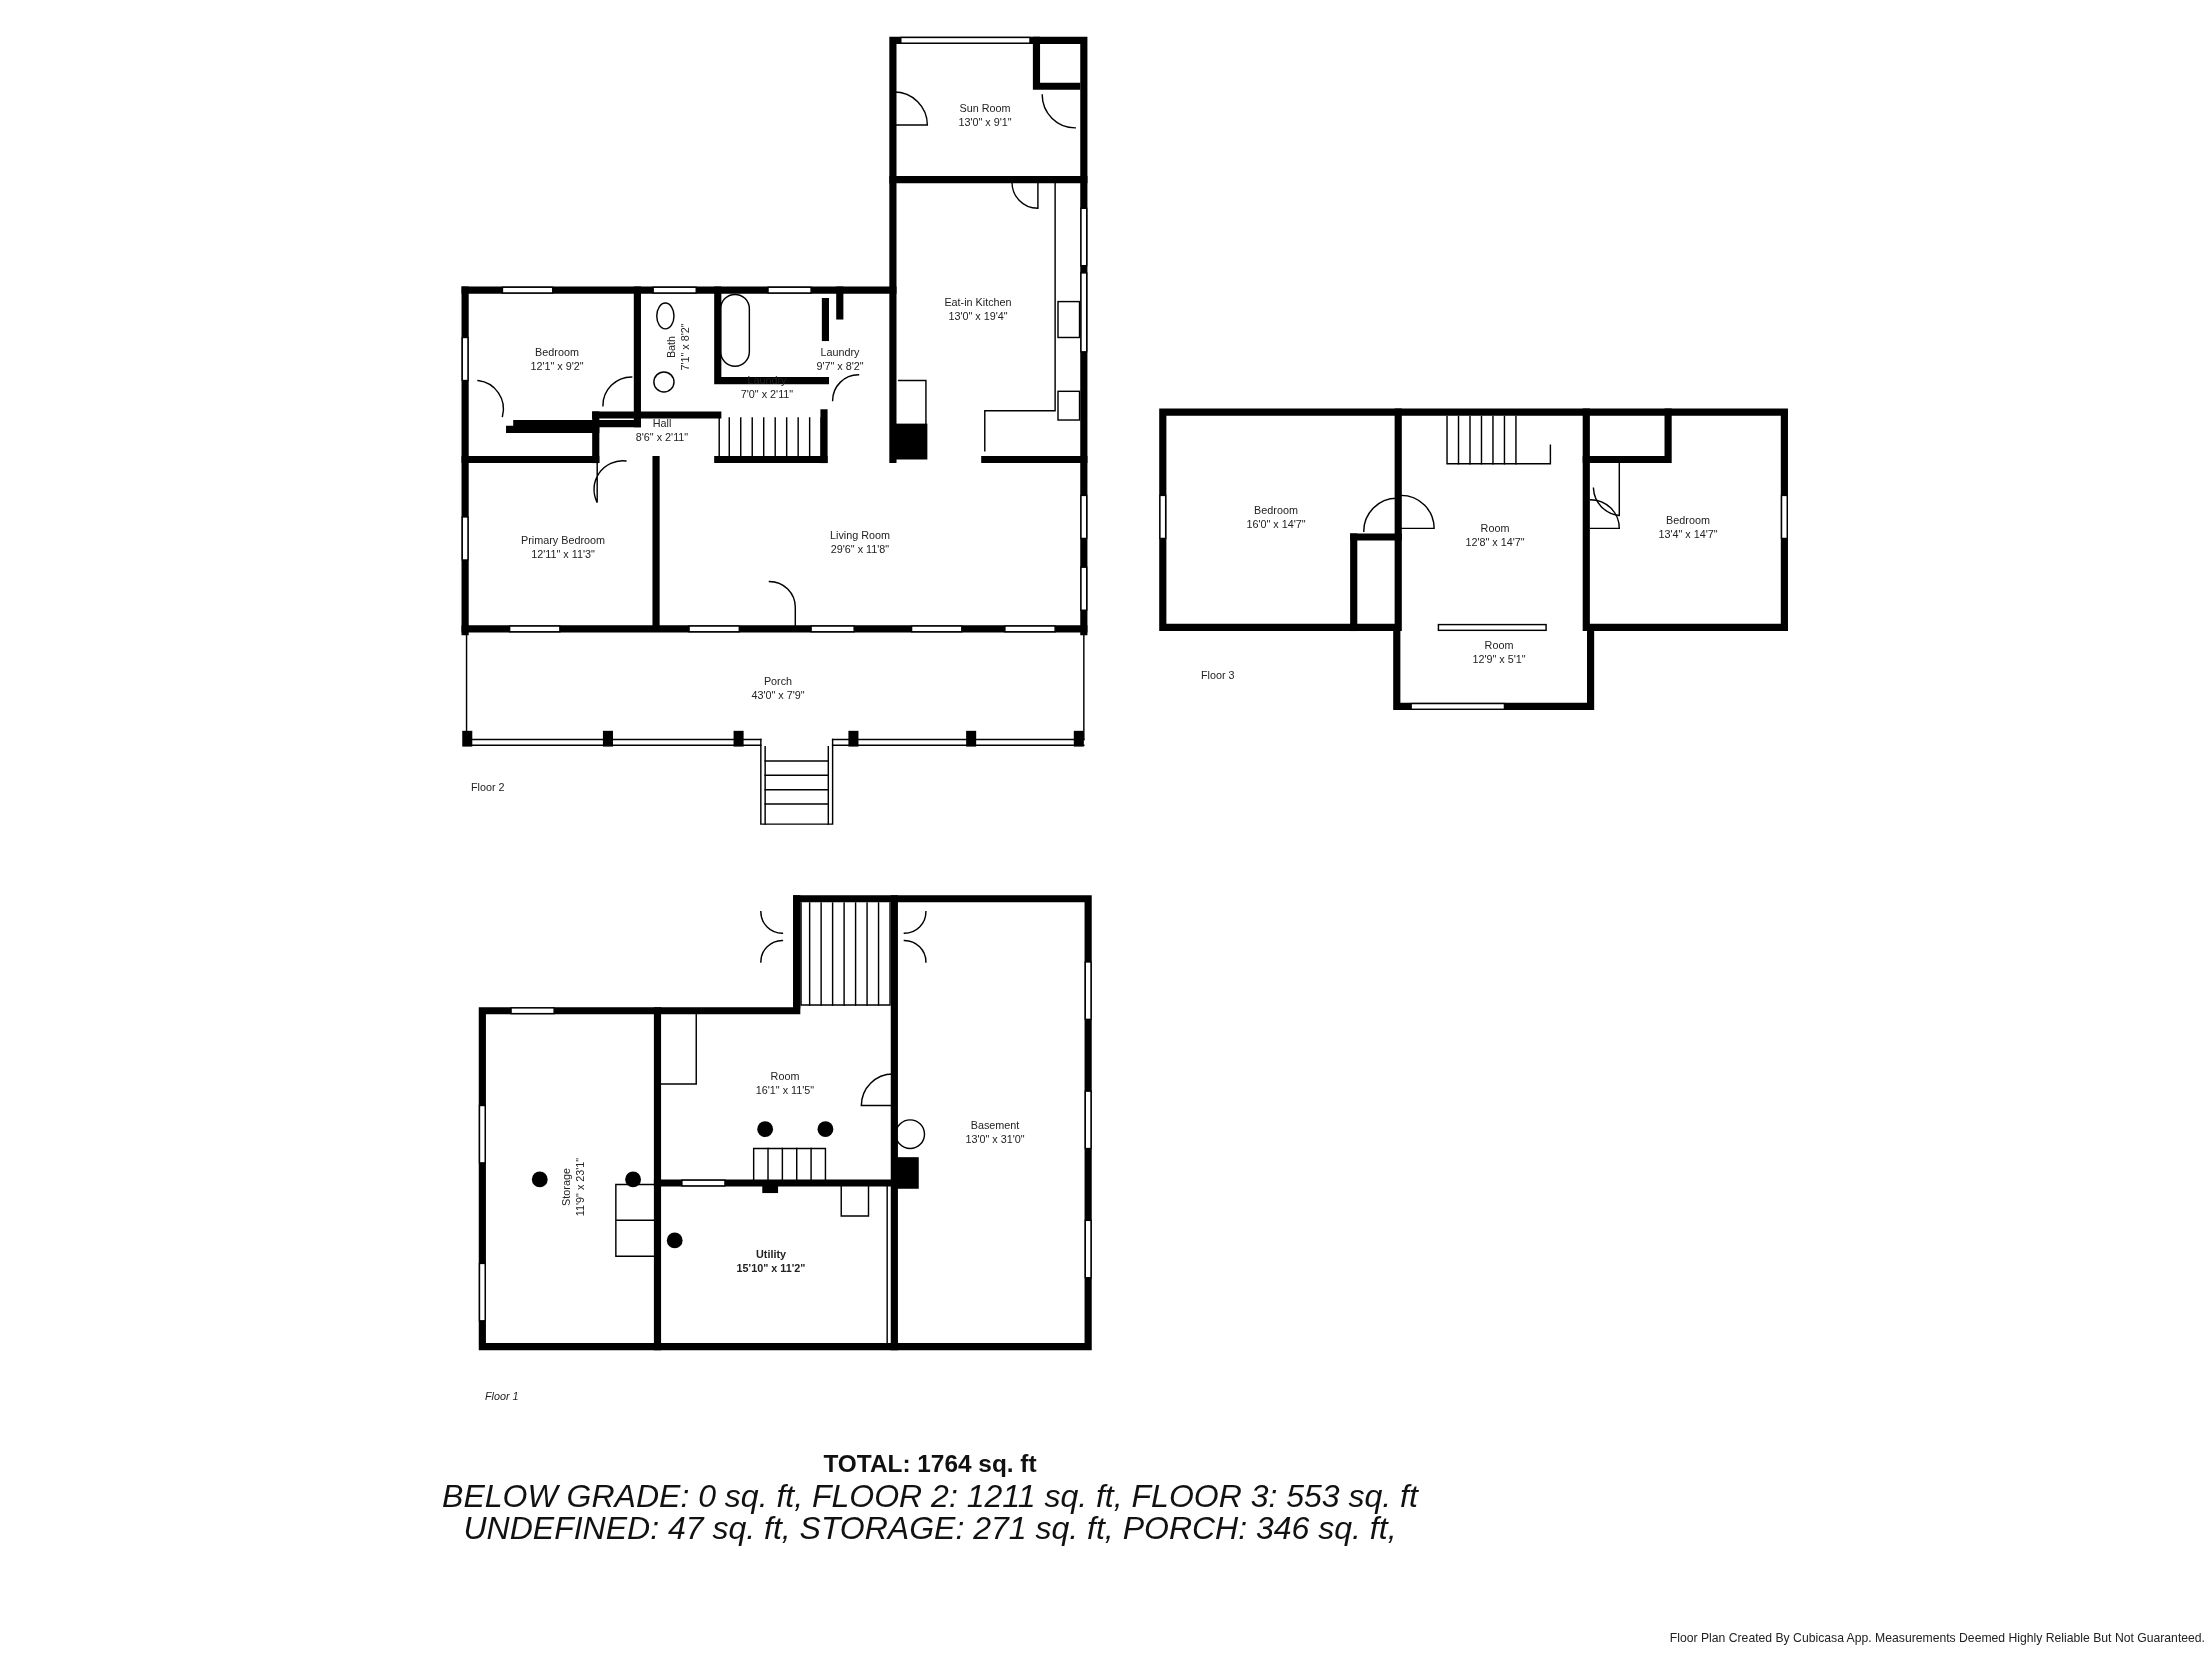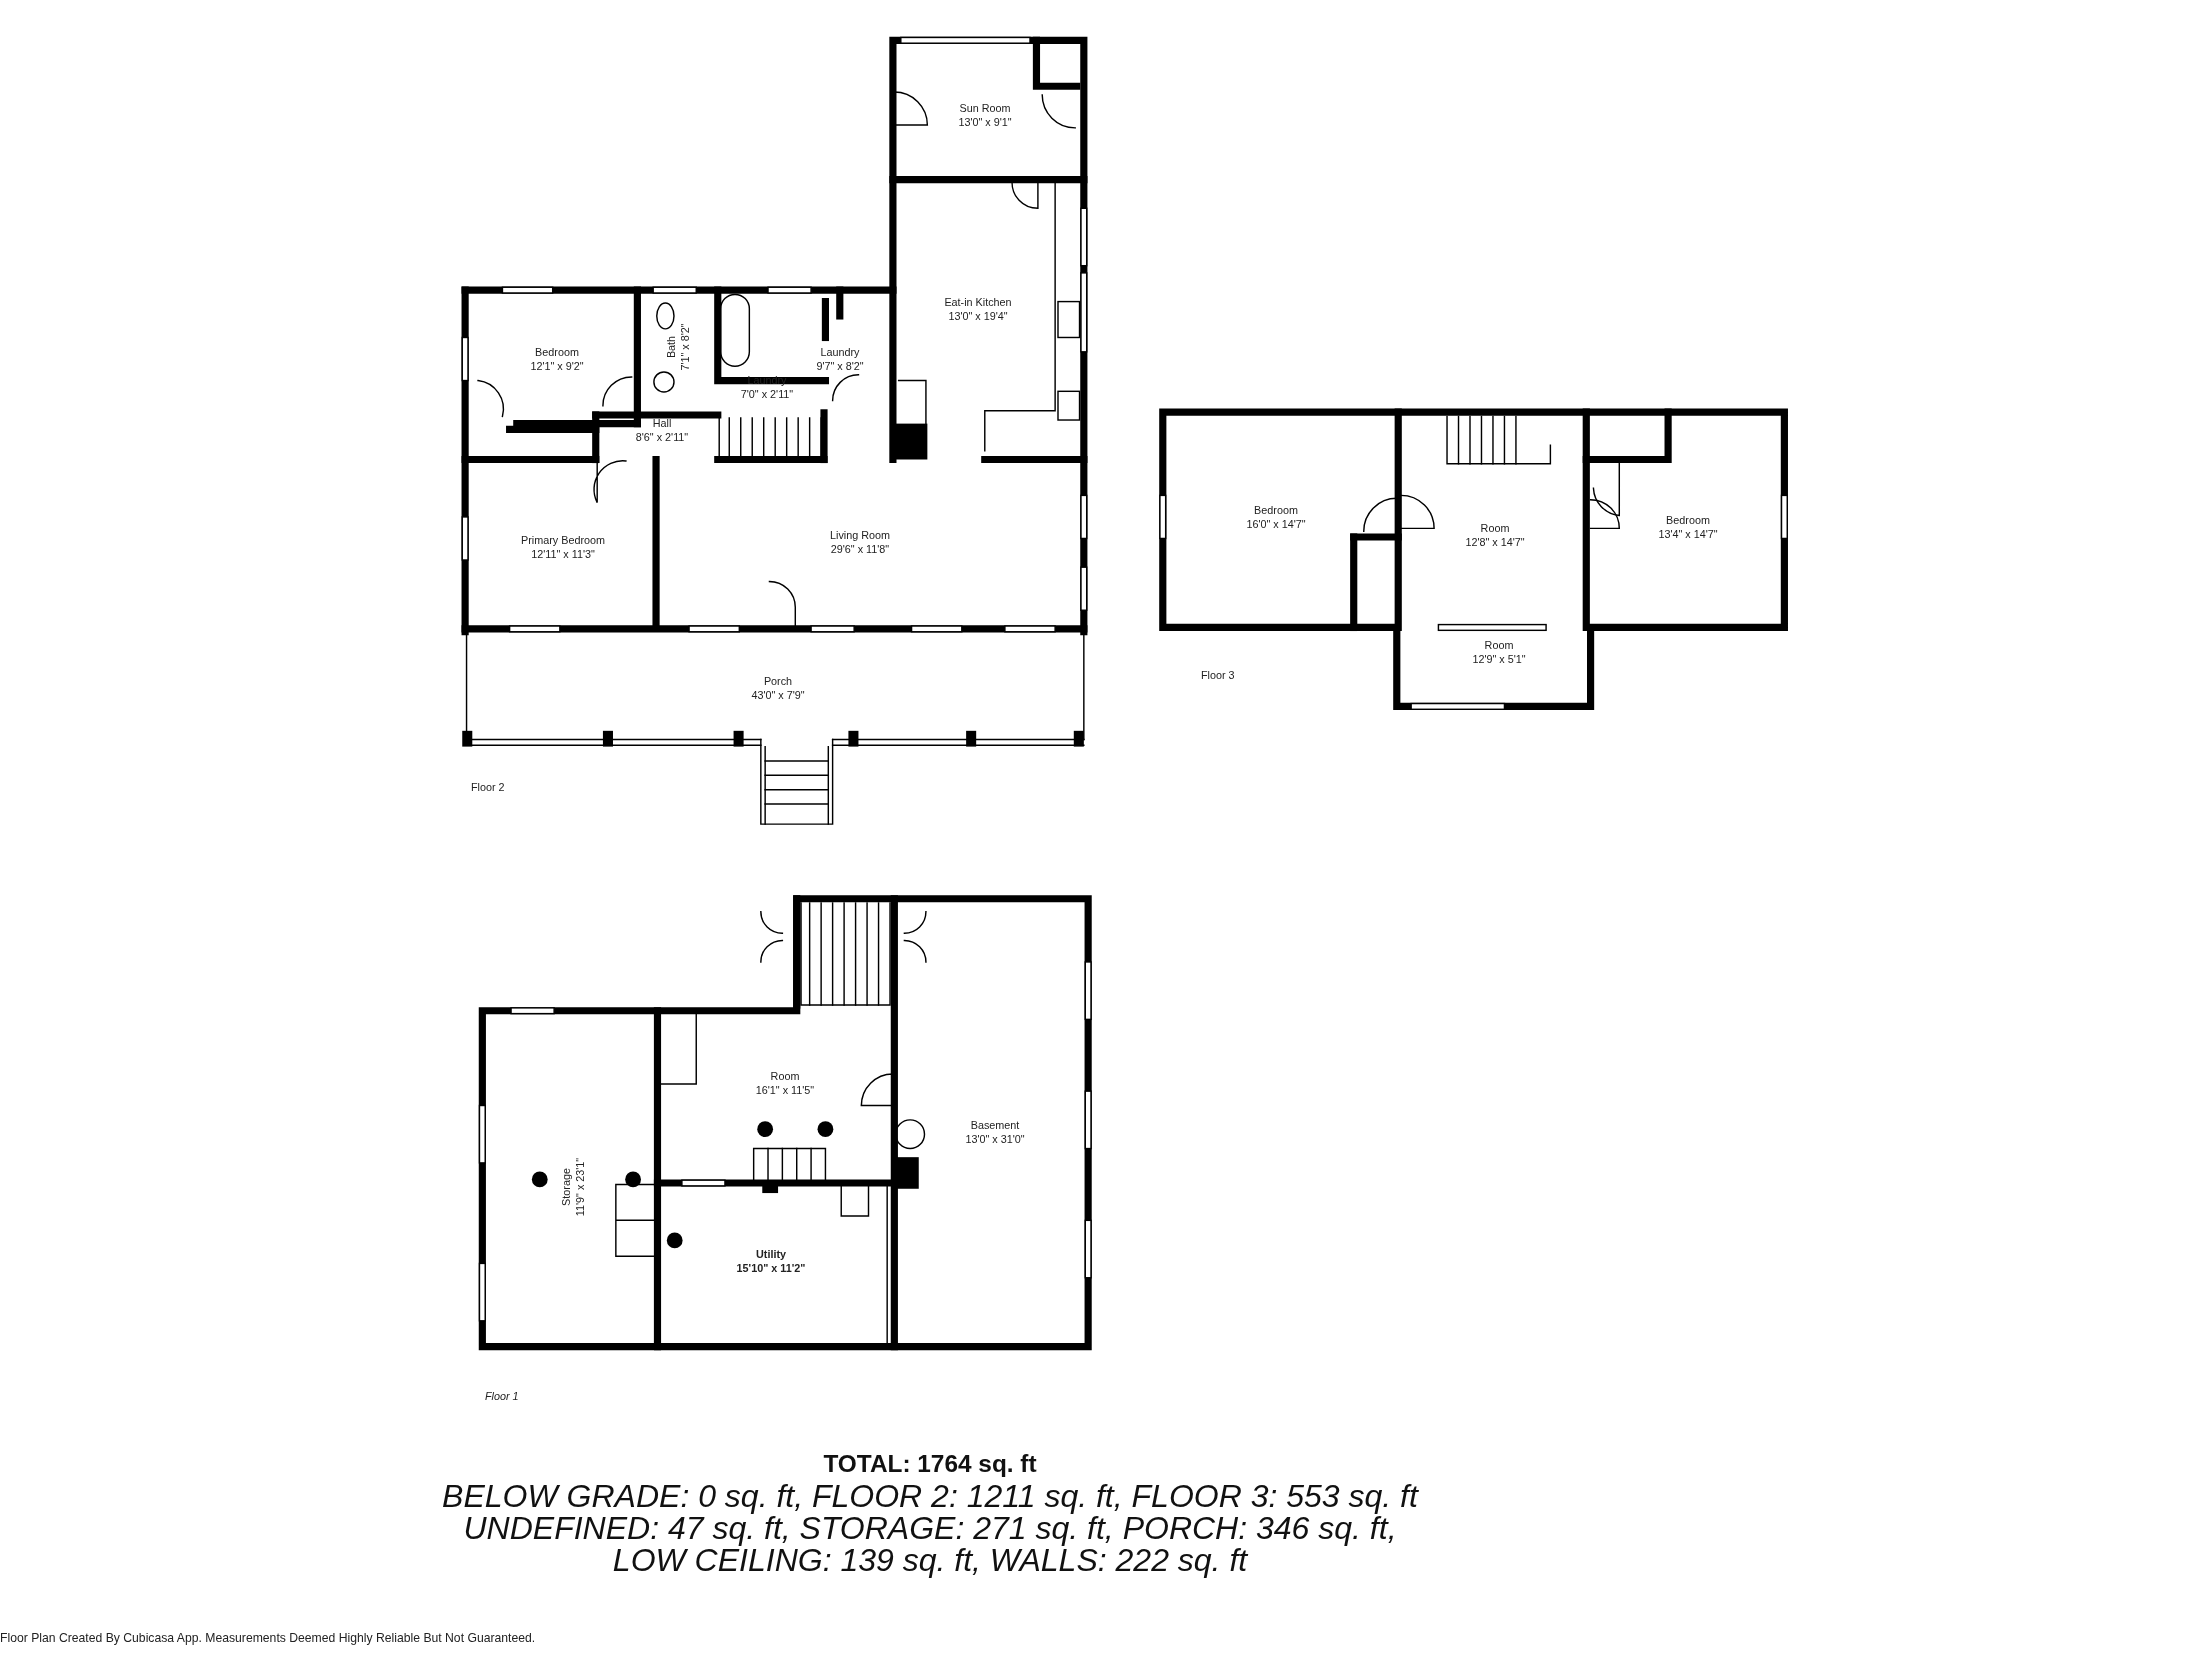--- a/index.html
+++ b/index.html
@@ -5,21 +5,21 @@
   html,body{margin:0;padding:0;background:#fff;}
   body{width:2205px;height:1654px;position:relative;overflow:hidden;font-family:"Liberation Sans","DejaVu Sans",sans-serif;color:#111;}
   svg.plan{position:absolute;left:0;top:0;}
   .lbl{position:absolute;text-align:center;font-size:10.8px;line-height:13.6px;color:#222;transform:translate(-50%,-50%);white-space:nowrap;}
   .lbl .nm,.lbl .dm{display:block;}
   .lbl.rot{transform:translate(-50%,-50%) rotate(-90deg);}
   .floor-label{position:absolute;font-size:10.8px;color:#222;}
   .summary{position:absolute;left:0;width:1860px;top:1447px;text-align:center;}
   .summary .total{font-size:24.4px;font-weight:bold;line-height:33px;}
   .summary .line{font-size:32px;line-height:32px;font-style:italic;}
-  .footer{position:absolute;left:0;width:2205px;top:1631px;text-align:left;font-size:12.2px;color:#222;}
+  .footer{position:absolute;left:0;width:2205px;top:1631px;text-align:right;font-size:12.2px;color:#222;}
 </style>
 </head>
 <body>
 
 <svg class="plan" width="2205" height="1654" viewBox="0 0 3072 2304" xmlns="http://www.w3.org/2000/svg">
   <g fill="none" stroke="#000" stroke-linecap="square">
 
     <g stroke-width="10">
 
       <path d="M1244 56 H1510 V250 H1244 Z"></path>
@@ -246,16 +246,15 @@
 <div class="lbl" style="left:771px;top:1262px;font-weight:bold;">
     <span class="nm">Utility</span>
     <span class="dm">15'10" x 11'2"</span>
   </div>
 <div class="floor-label" style="left:485px;top:1390px;font-style:italic;">Floor 1</div>
 
 <div class="summary">
   <div class="total">TOTAL: 1764 sq. ft</div>
   <div class="line">BELOW GRADE: 0 sq. ft, FLOOR 2: 1211 sq. ft, FLOOR 3: 553 sq. ft</div>
   <div class="line">UNDEFINED: 47 sq. ft, STORAGE: 271 sq. ft, PORCH: 346 sq. ft,</div>
-  <div class="line">LOW CEILING: 139 sq. ft, WALLS: 222 sq. ft</div>
 </div>
 <div class="footer">Floor Plan Created By Cubicasa App. Measurements Deemed Highly Reliable But Not Guaranteed.</div>
 
 
 </body></html>

